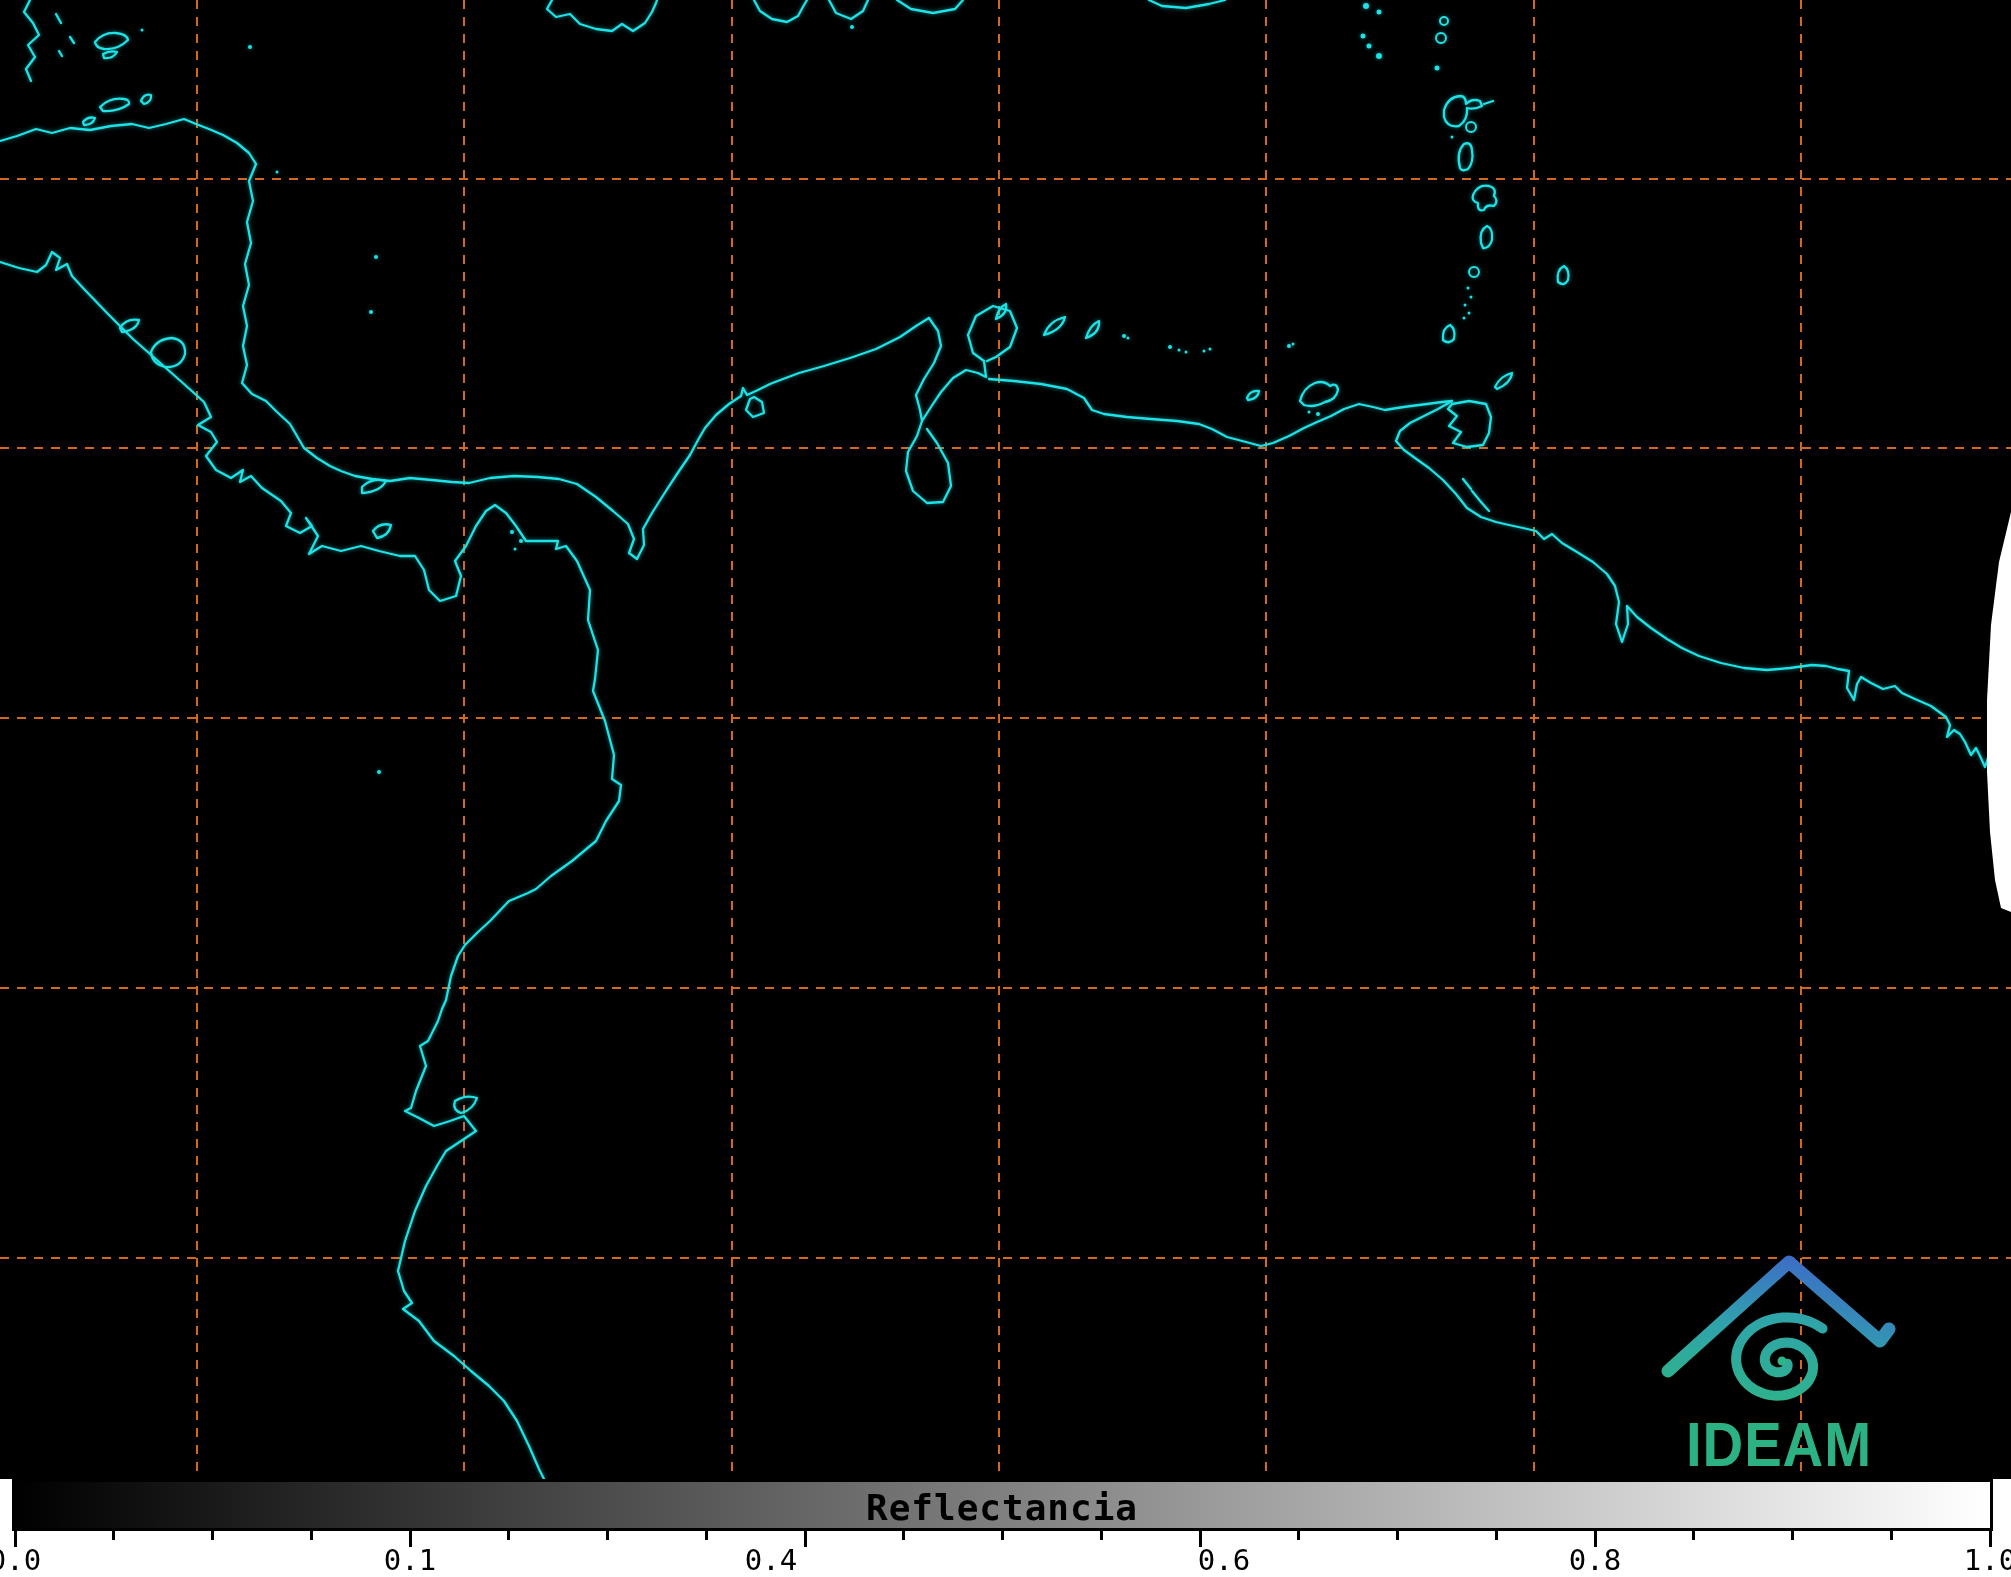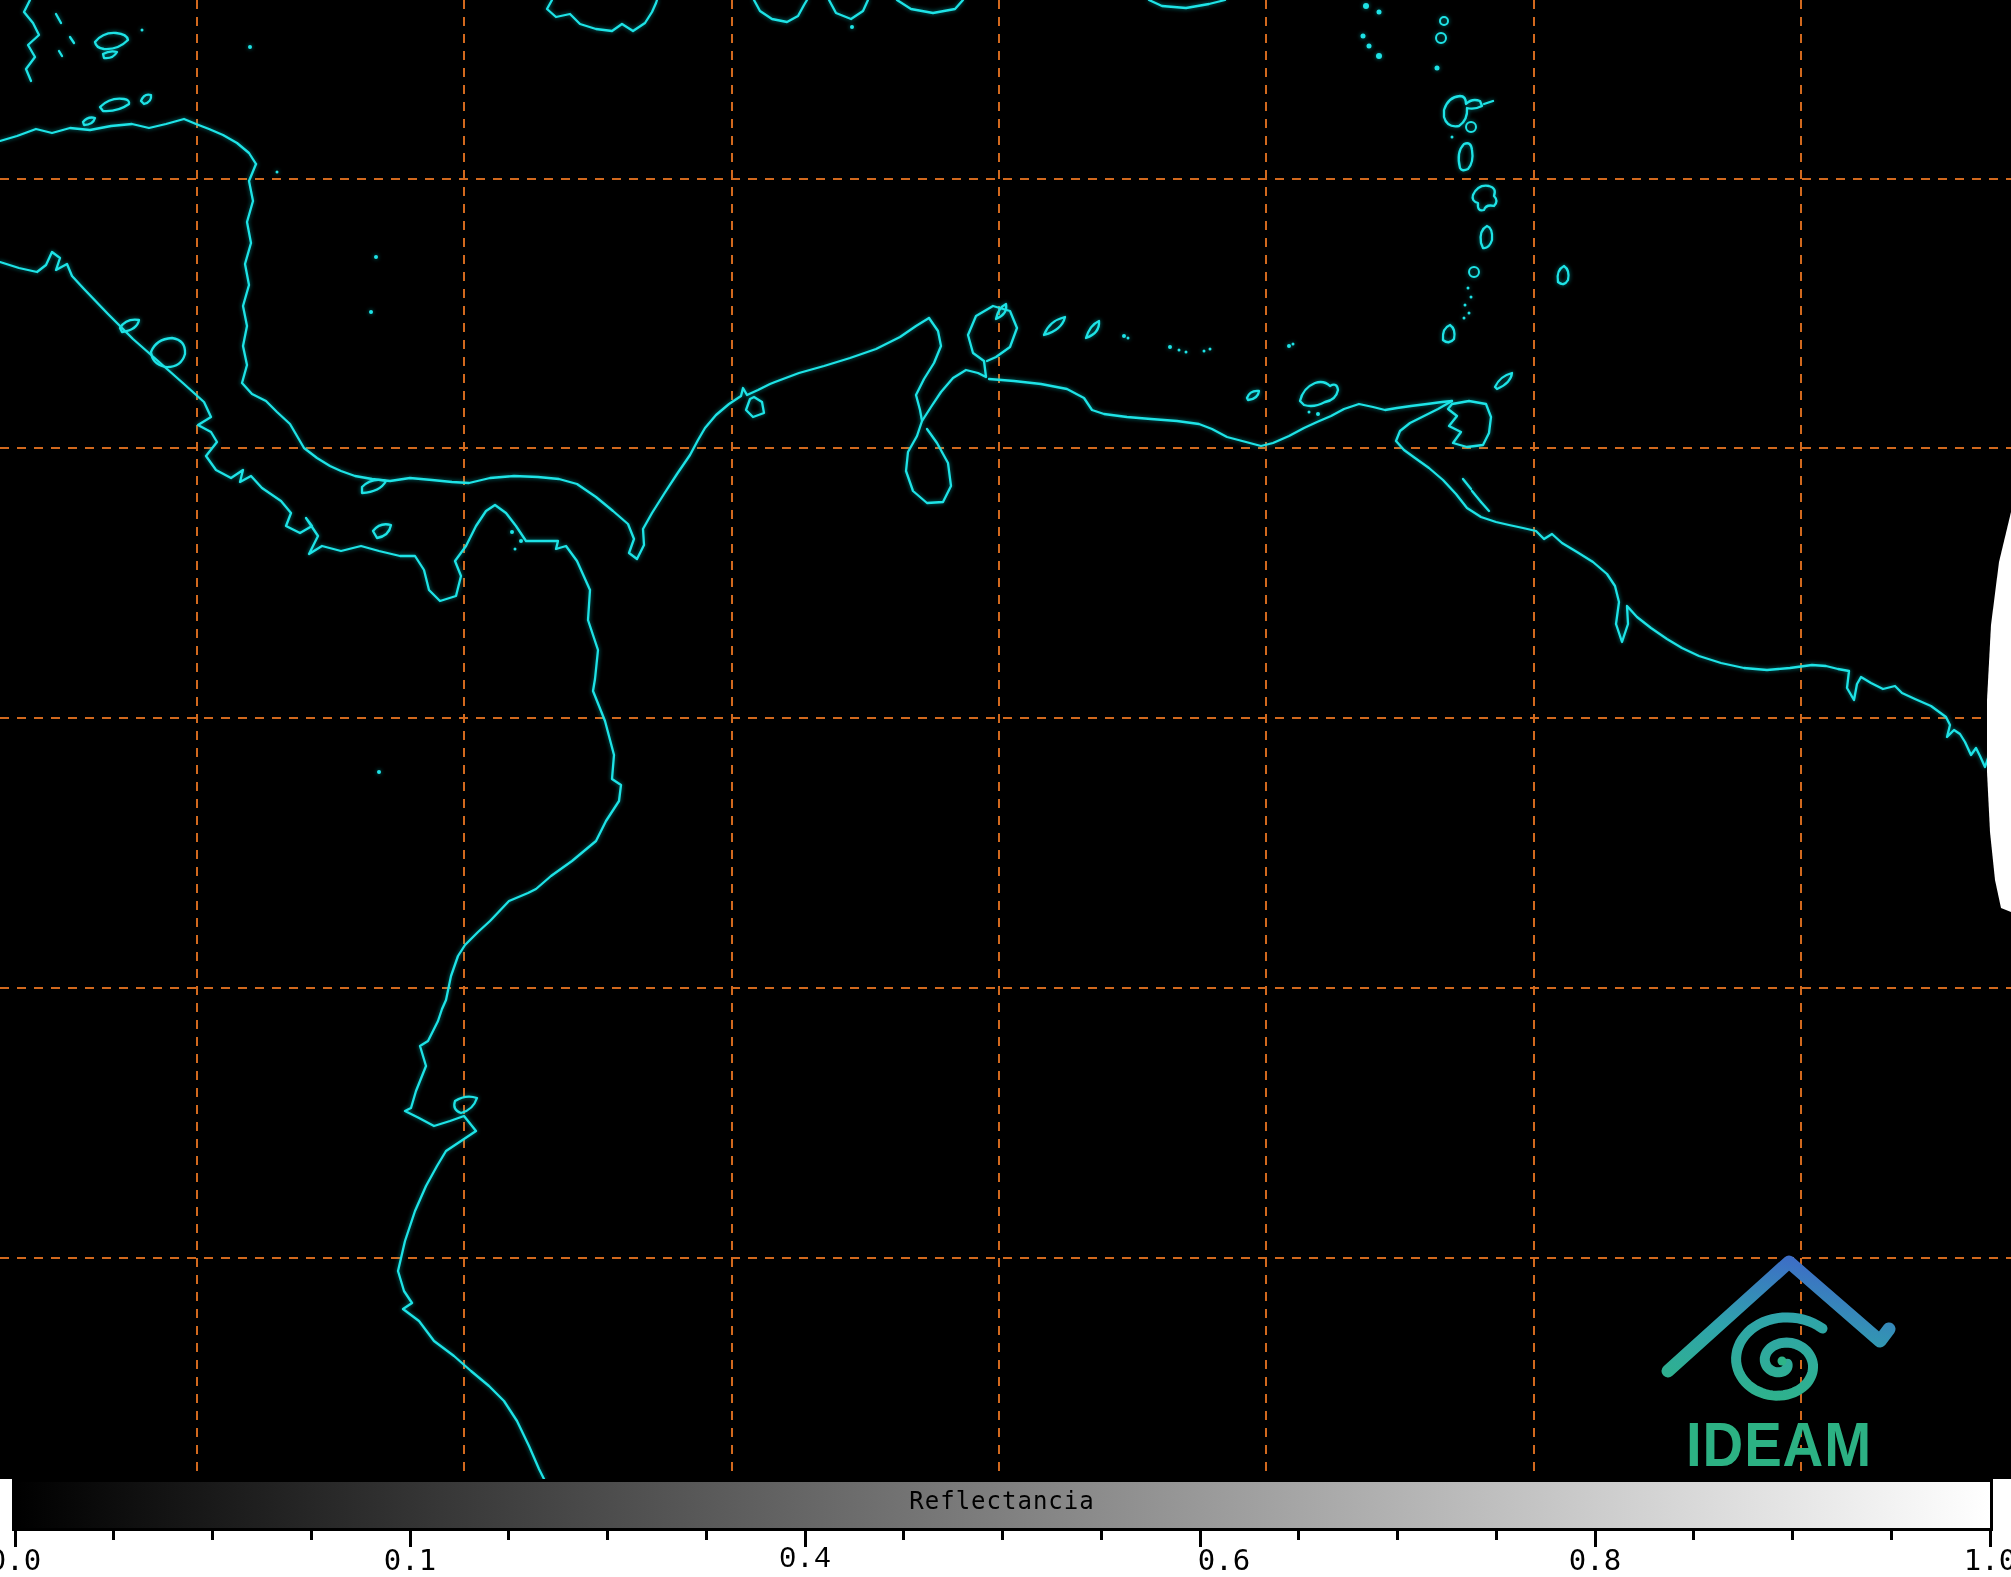--- a/index.html
+++ b/index.html
@@ -11,21 +11,21 @@
     position:absolute;left:555px;top:52px;color:#ffffff;
     font-size:33px;letter-spacing:0.2px;white-space:nowrap;z-index:5;
   }
   .colorbar-outer{
     position:absolute;left:12px;top:1479px;width:1981px;height:52px;
     box-sizing:border-box;border:3px solid #000;
     background:linear-gradient(to right,#000000,#ffffff);
   }
   .colorbar-label{
     position:absolute;top:1487px;left:1002px;transform:translateX(-50%);
-    color:#000;font-weight:normal;font-size:24px;z-index:6;letter-spacing:1px;
+    color:#000;font-weight:bold;font-size:36px;z-index:6;letter-spacing:1px;
   }
   .cb-tick{position:absolute;width:3px;background:#000;top:1531px;}
   .cb-ticklabel{
     position:absolute;top:1543px;transform:translateX(-50%);
     color:#000;font-size:29px;white-space:nowrap;
   }
   svg text.ideam{
     font-family:"Liberation Sans", sans-serif;font-weight:bold;
     letter-spacing:1px;
   }
@@ -176,19 +176,19 @@
       <div class="cb-tick" style="left: 1494.75px; height: 9px;"></div>
       <div class="cb-tick" style="left: 1593.5px; height: 16px;"></div>
       <div class="cb-tick" style="left: 1692.25px; height: 9px;"></div>
       <div class="cb-tick" style="left: 1791px; height: 9px;"></div>
       <div class="cb-tick" style="left: 1889.75px; height: 9px;"></div>
       <div class="cb-tick" style="left: 1988.5px; height: 16px;"></div>
     </div>
   <div id="cb-labels">
       <div class="cb-ticklabel" style="left: 15px;">0.0</div>
       <div class="cb-ticklabel" style="left: 410px;">0.1</div>
-      <div class="cb-ticklabel" style="left: 805px; font-family: Liberation Mono, monospace;">0.4</div>
+      <div class="cb-ticklabel" style="left: 771px;">0.4</div>
       <div class="cb-ticklabel" style="left: 1224px;">0.6</div>
       <div class="cb-ticklabel" style="left: 1595px;">0.8</div>
       <div class="cb-ticklabel" style="left: 1990px;">1.0</div>
     </div>
 
 </div>
 
 </body></html>

